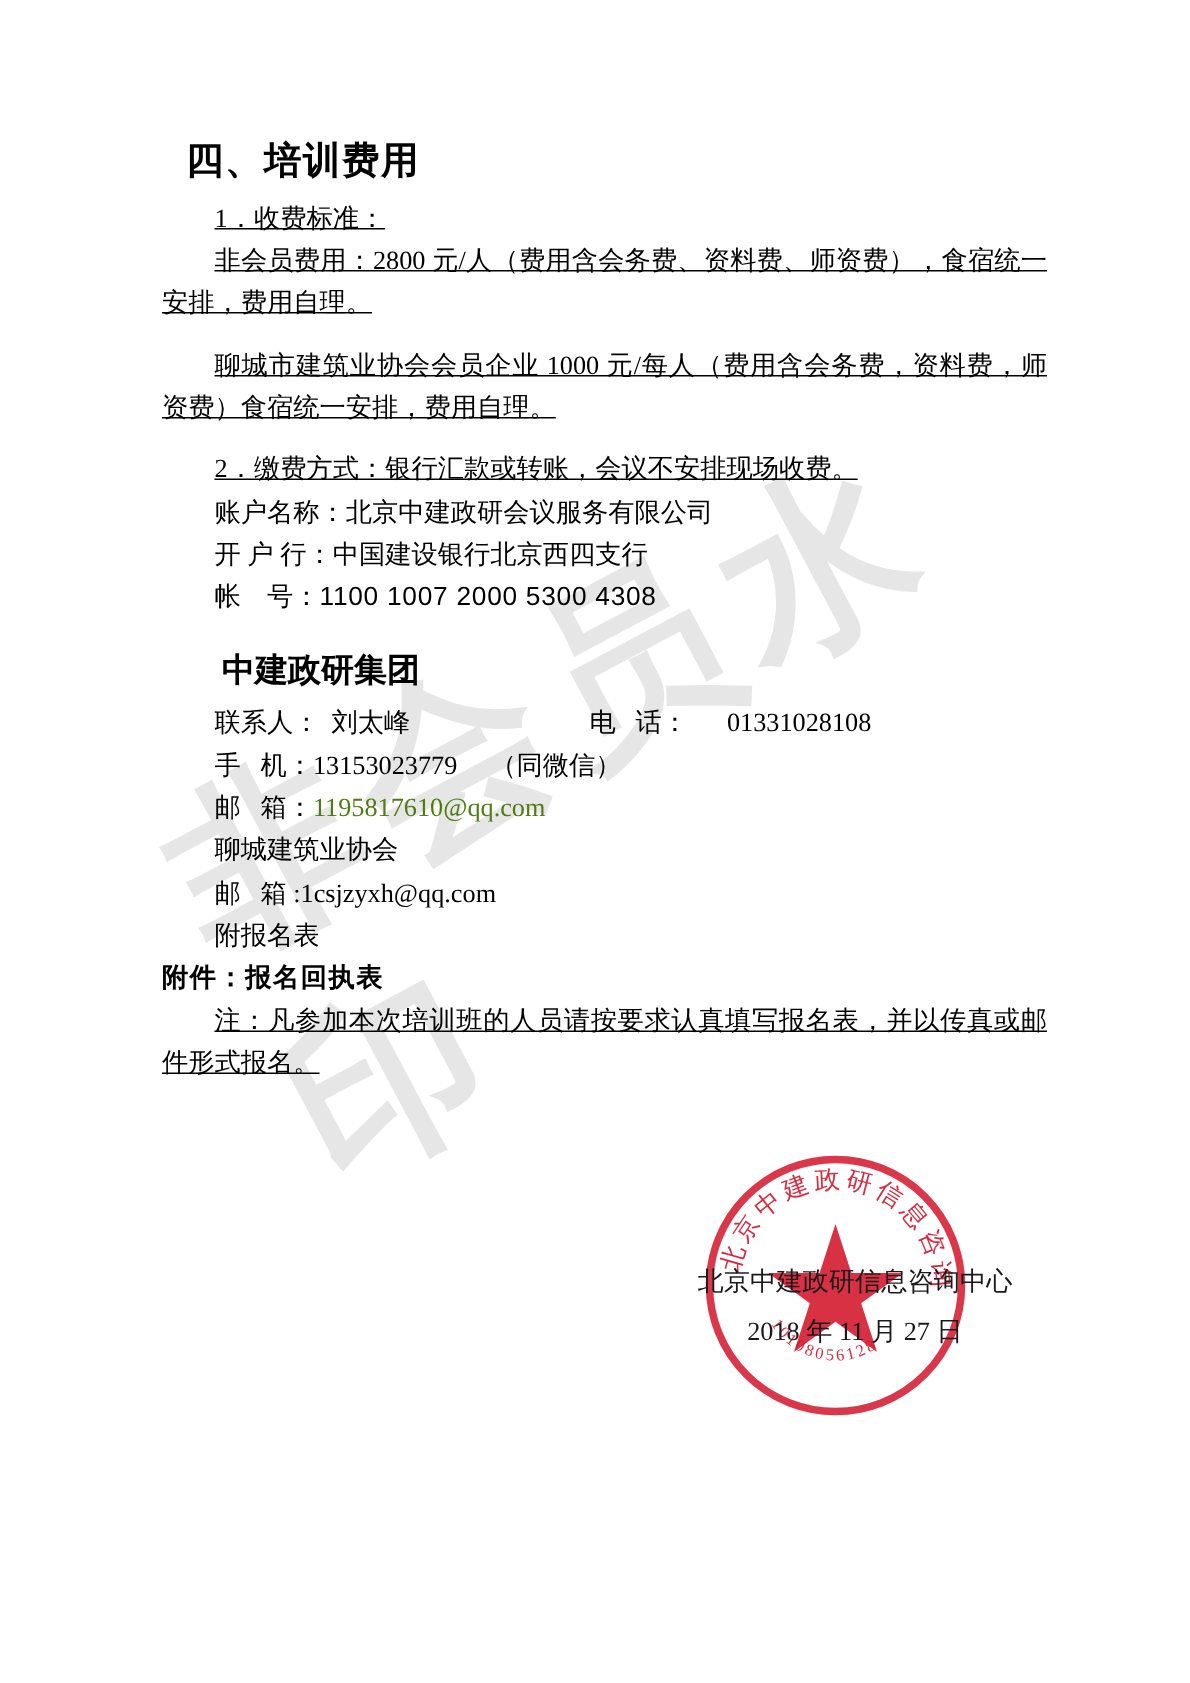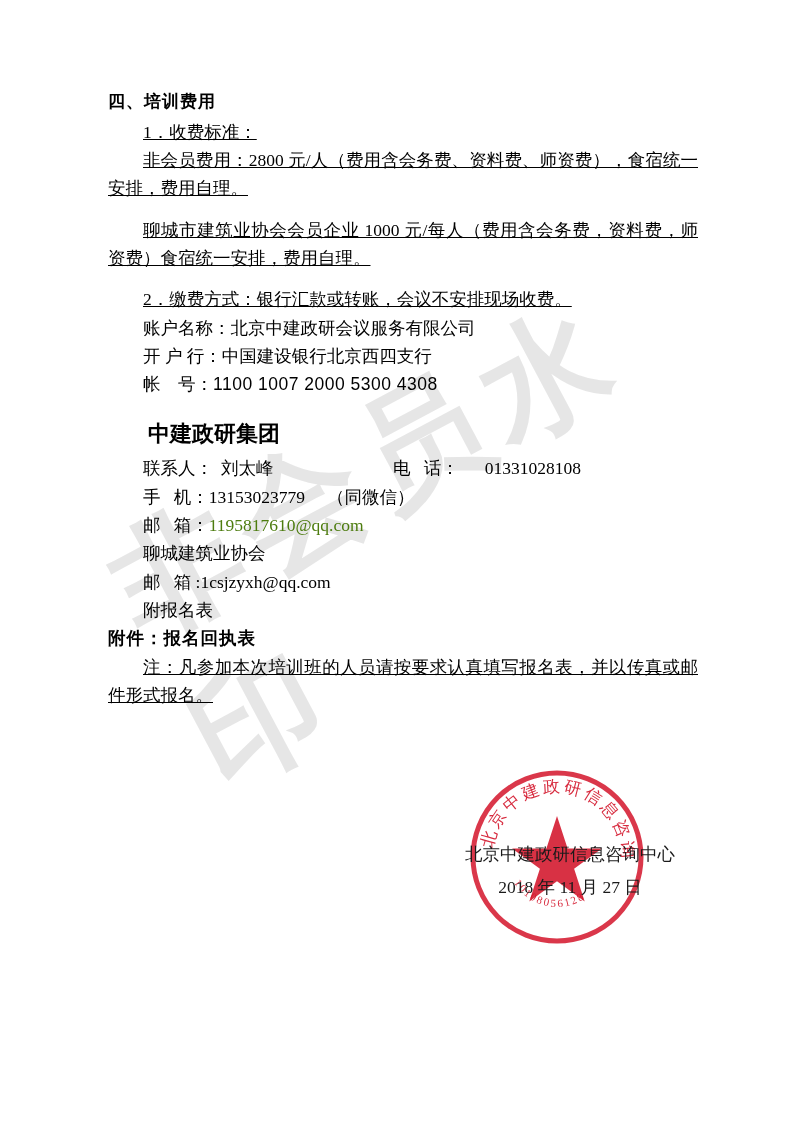--- a/index.html
+++ b/index.html
@@ -22,23 +22,23 @@
     box-sizing: border-box;
     padding: 88px 95px 0 108px;
   }
   .doc-body {
     position: relative;
     z-index: 3;
     font-size: 17.5px;
     line-height: 1.62;
   }
   h2.section {
-    font-size: 17px;
+    font-size: 25px;
     font-weight: bold;
-    margin: 0 0 2px 0;
+    margin: 0 0 2px 16px;
     letter-spacing: 1px;
   }
   .p {
     margin: 0;
     text-align: justify;
   }
   .indent1 { text-indent: 35px; text-decoration: underline; }
   .indent-hang { padding-left: 35px; text-align: right; }
   .gap { height: 13px; }
   .small-gap { height: 4px; }

